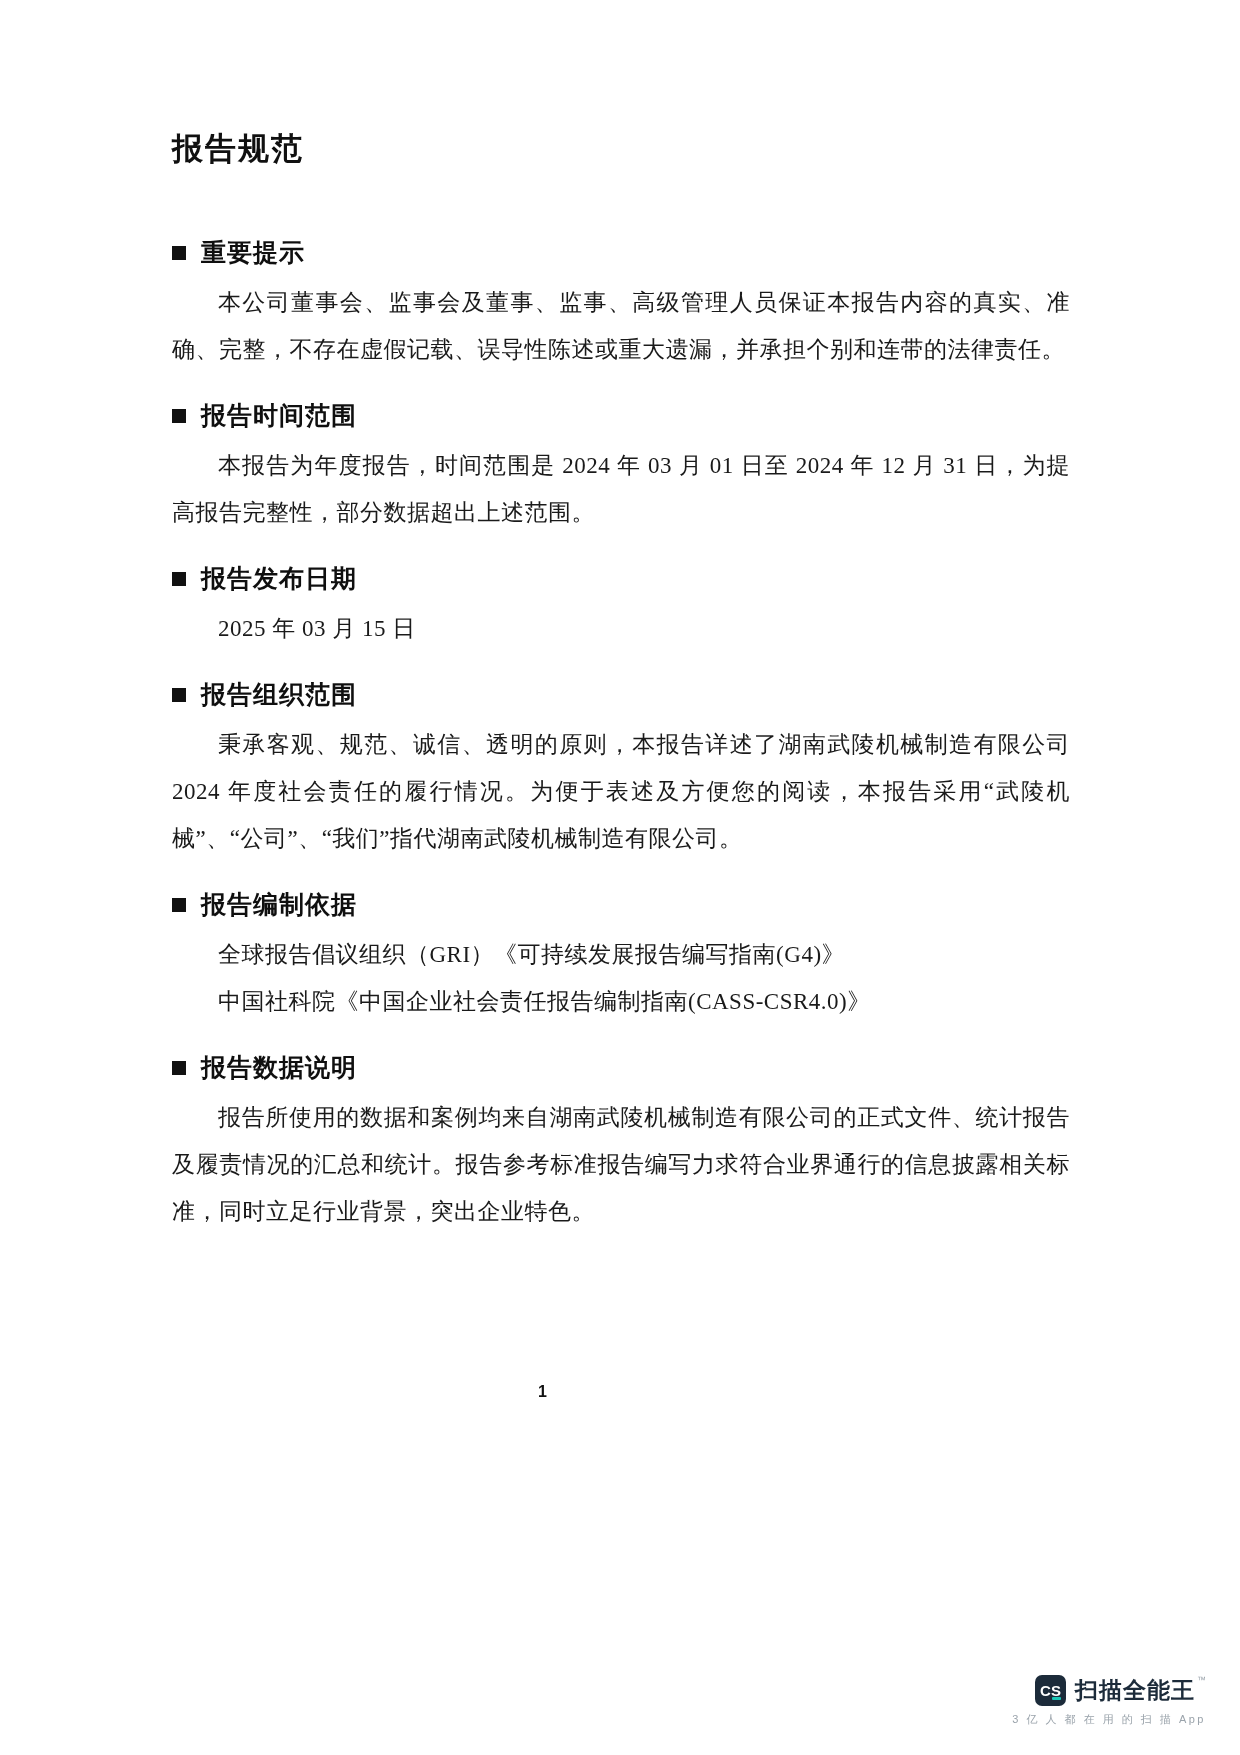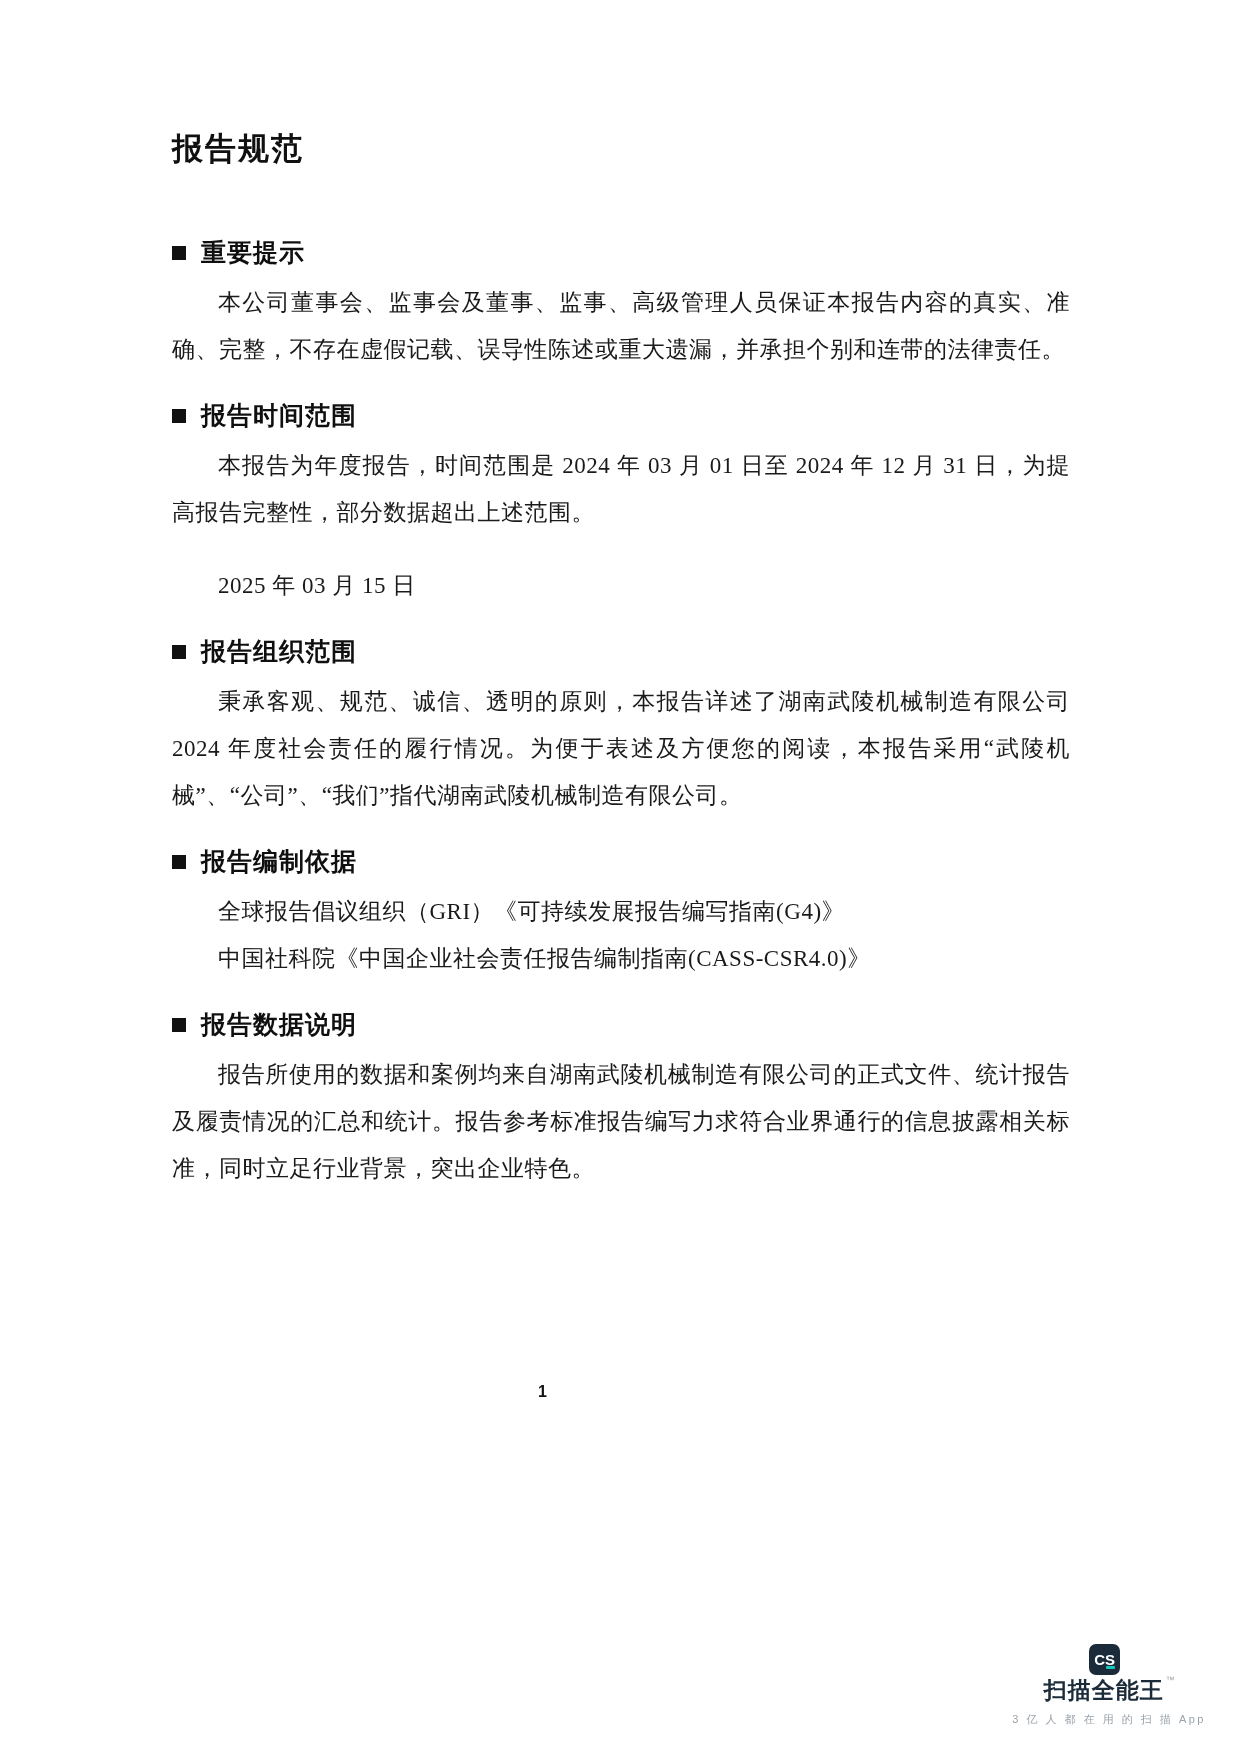--- a/index.html
+++ b/index.html
@@ -70,21 +70,20 @@
   .watermark {
     position:absolute;
     right:34px; bottom:28px;
     text-align:right;
     font-family:"Liberation Sans","DejaVu Sans",sans-serif;
   }
   .watermark-row {
     display:flex;
     align-items:center;
     justify-content:flex-end;
-    flex-direction:column;
   }
   .cs-logo {
     width:31px; height:31px;
     background:#1c2b3a;
     border-radius:7px;
     color:#ffffff;
     font-weight:700;
     font-size:15px;
     display:flex;
     align-items:center;
@@ -136,20 +135,24 @@
 
   <div class="section">
     <div class="section-heading">
       <span class="bullet-square"></span>
       <span>报告时间范围</span>
     </div>
     <p class="para">本报告为年度报告，时间范围是 2024 年 03 月 01 日至 2024 年 12 月 31 日，为提高报告完整性，部分数据超出上述范围。</p>
   </div>
 
   <div class="section">
+    <div class="section-heading">
+      <span class="bullet-square"></span>
+      <span>报告发布日期</span>
+    </div>
     <div class="lines-block">
       <div class="line">2025 年 03 月 15 日</div>
     </div>
   </div>
 
   <div class="section">
     <div class="section-heading">
       <span class="bullet-square"></span>
       <span>报告组织范围</span>
     </div>

